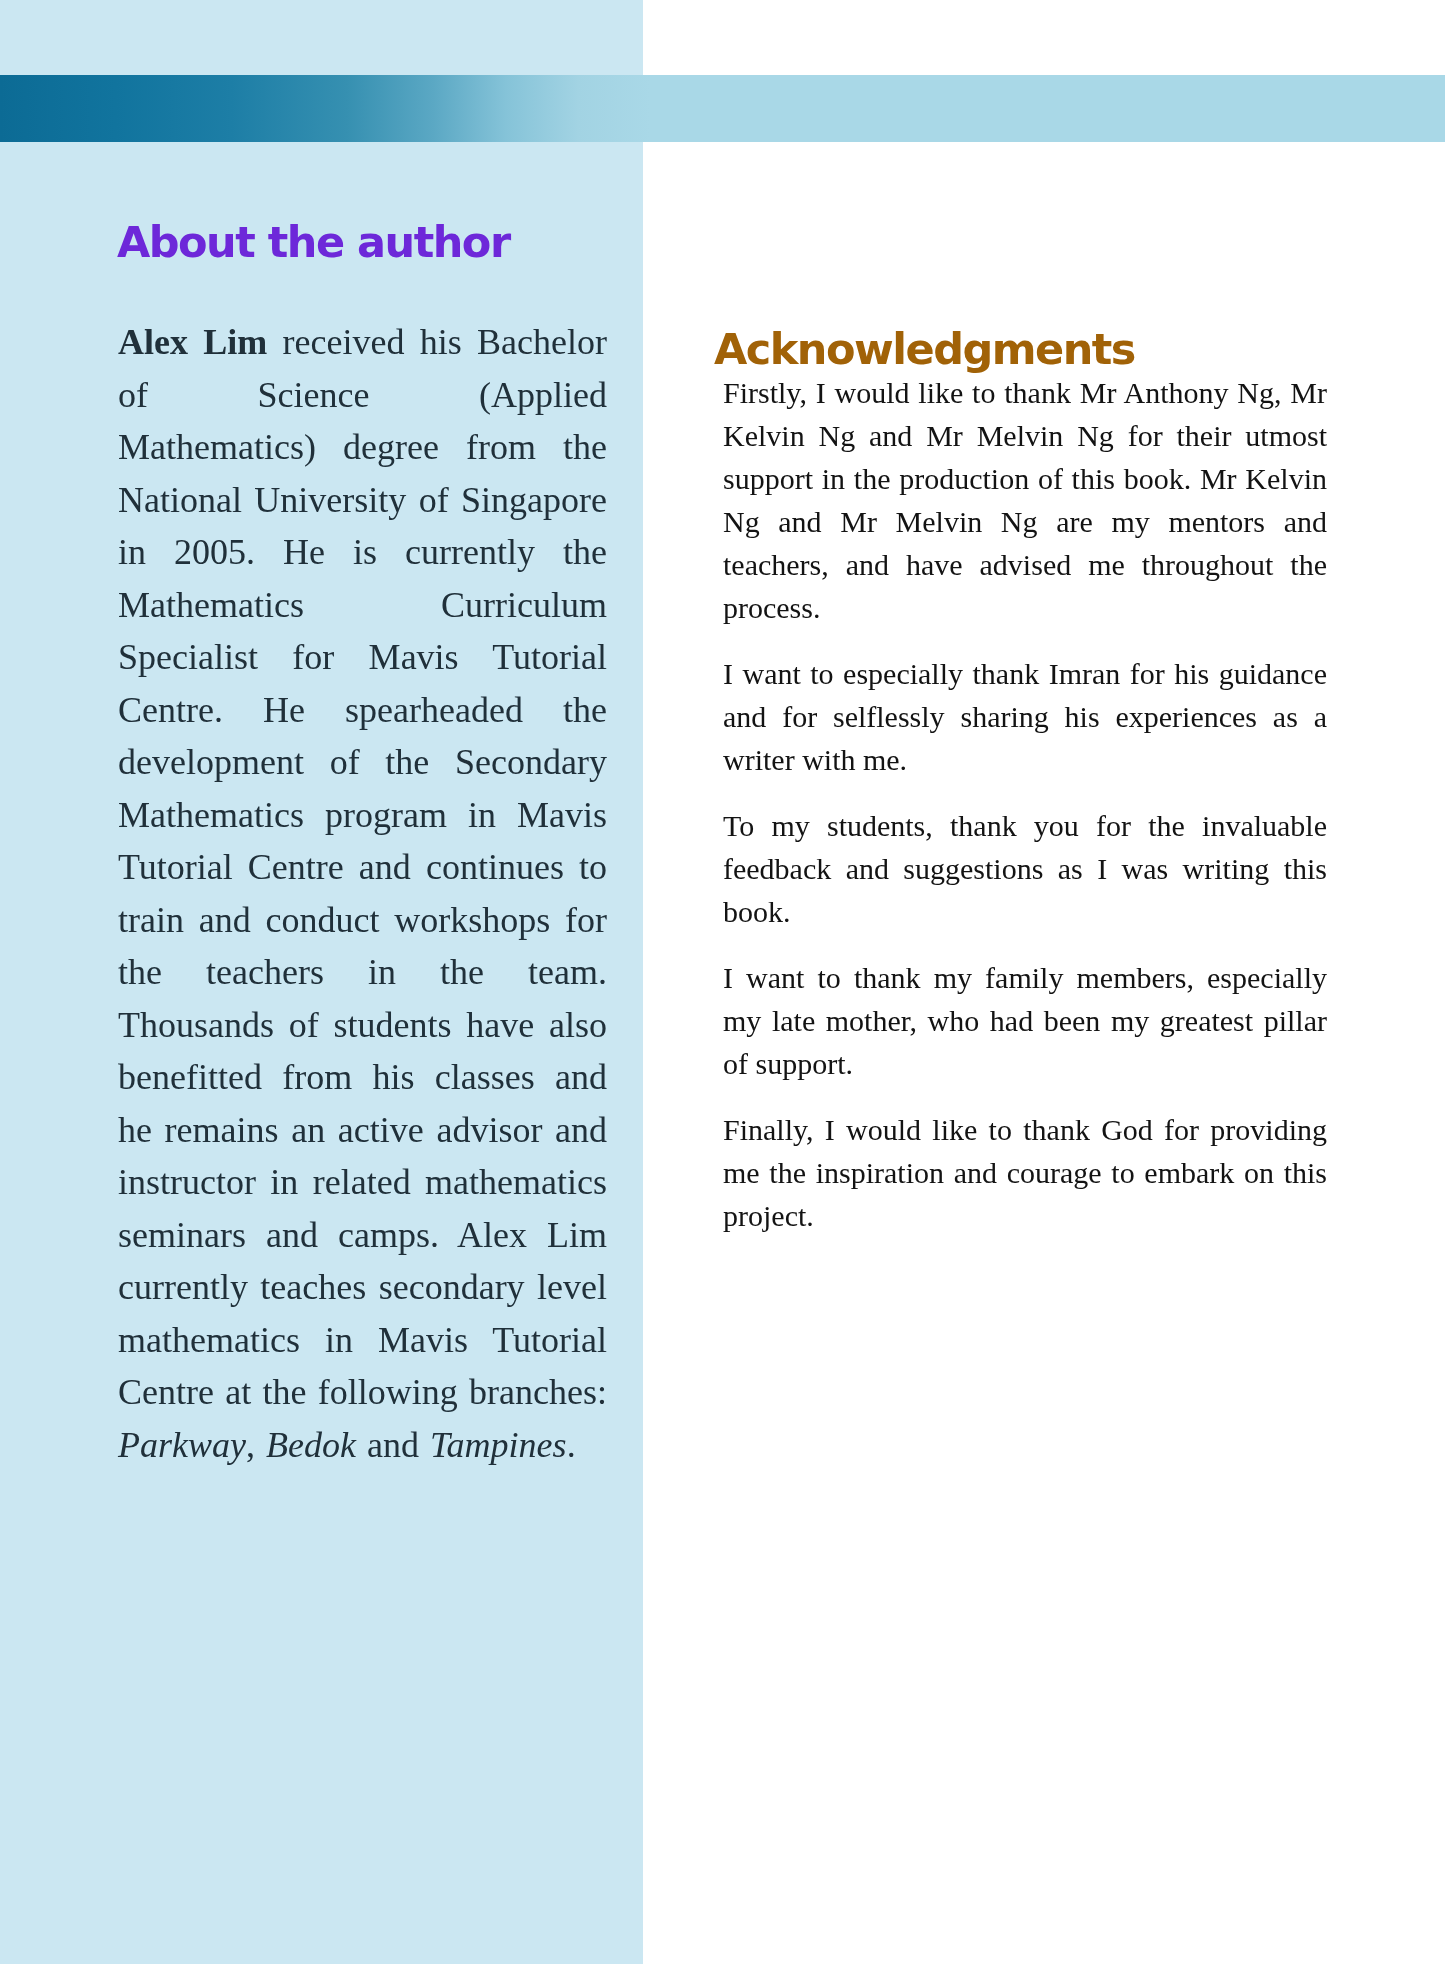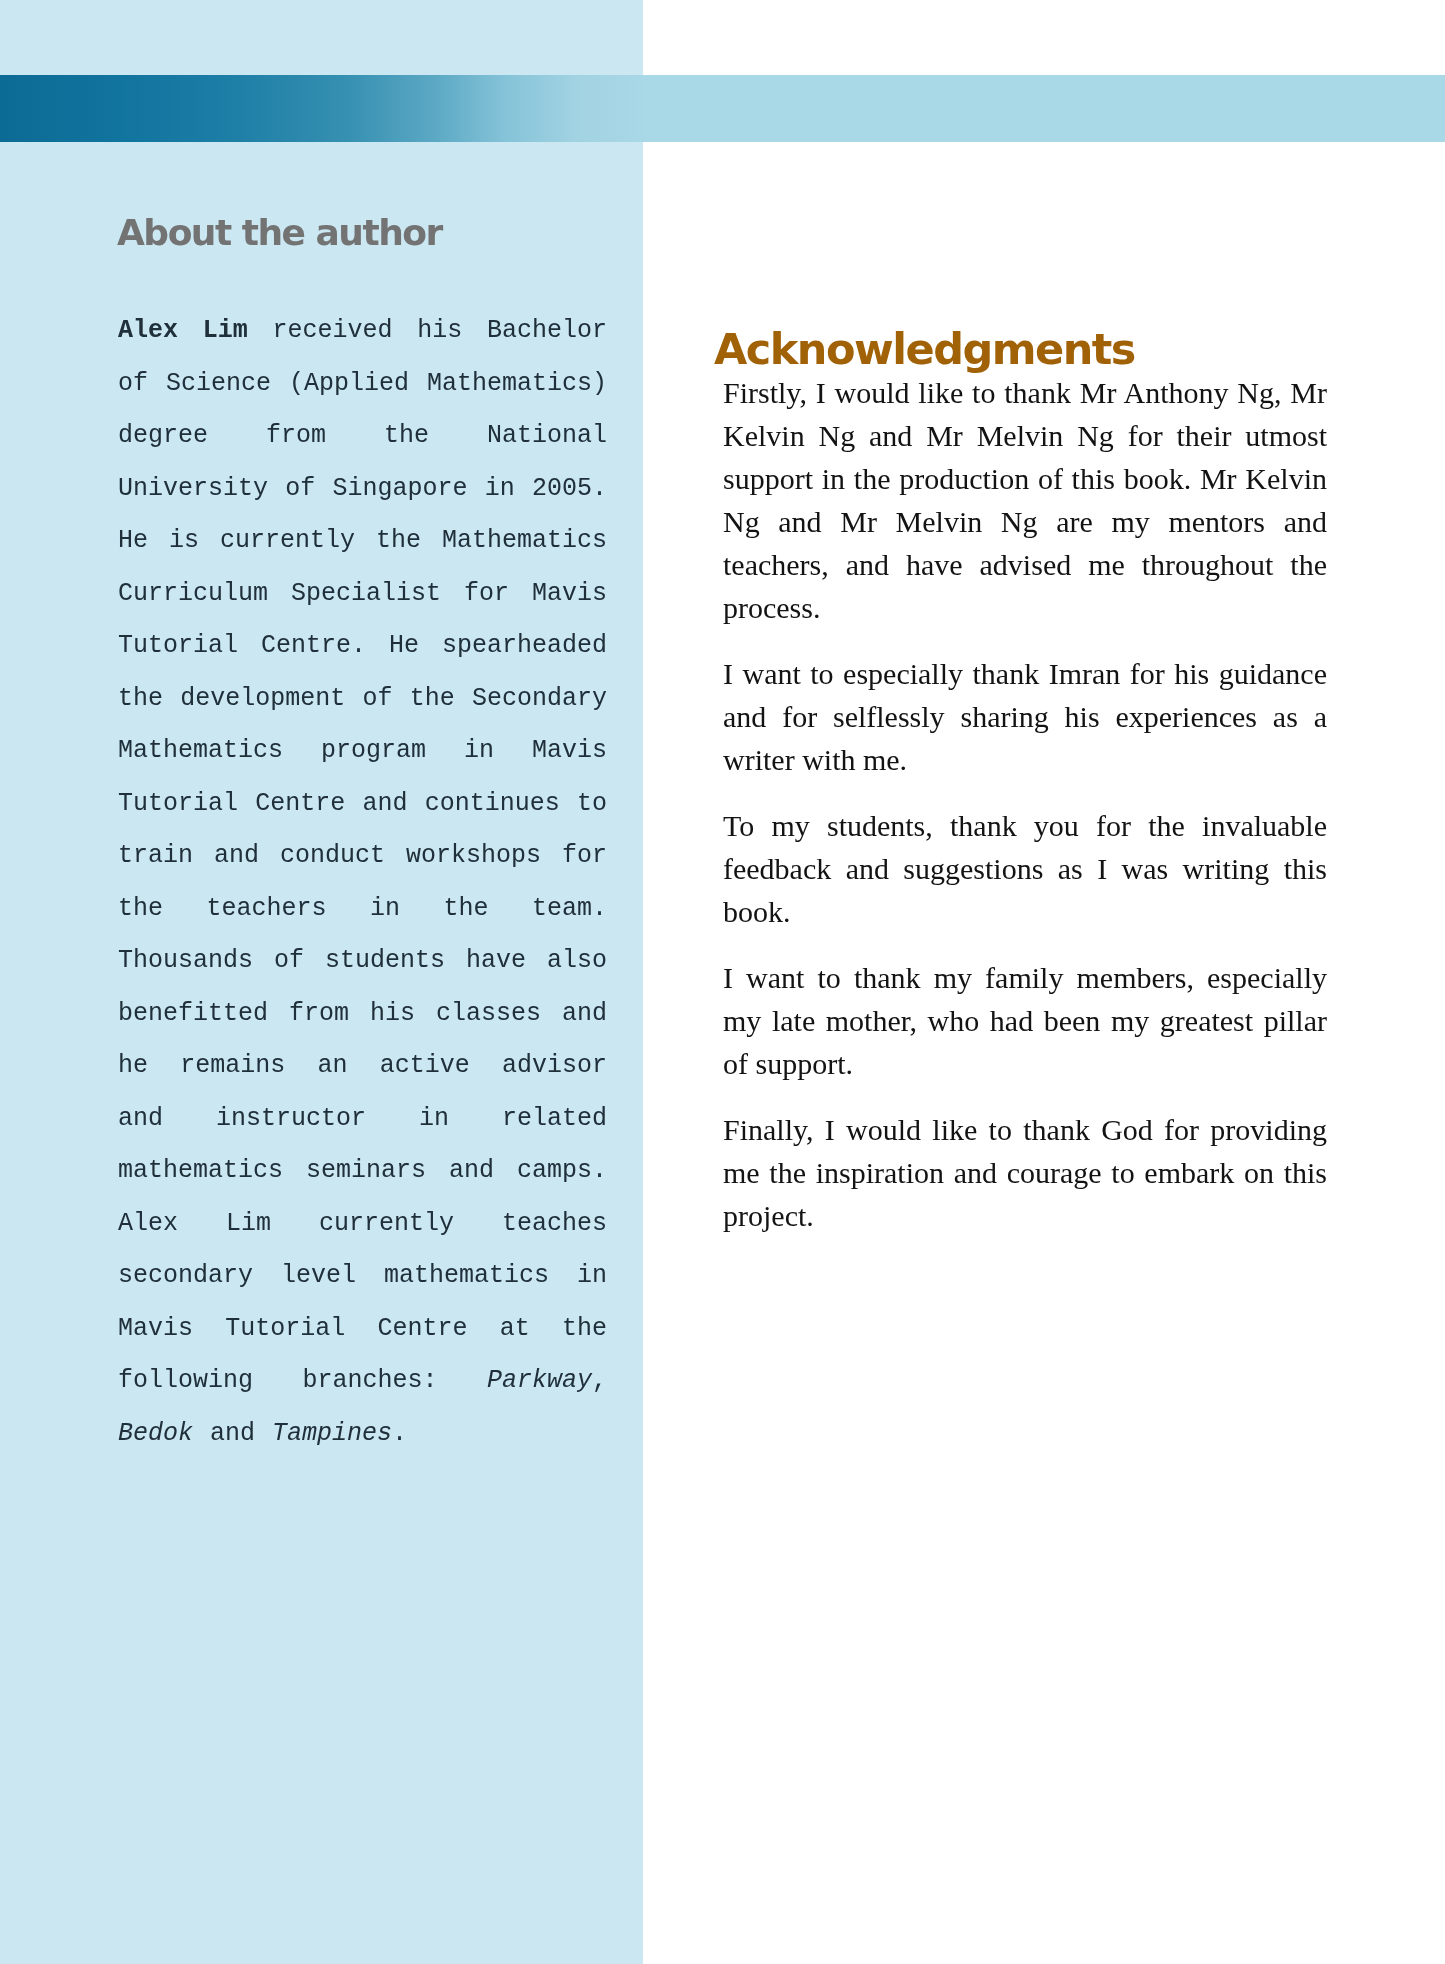--- a/index.html
+++ b/index.html
@@ -14,27 +14,27 @@
   }
   .gradient-bar {
     position:absolute; left:0; top:75px; width:1445px; height:67px;
     background:linear-gradient(90deg,
       #0c6b95 0%, #11749e 8%, #1d7ea6 16%, #3690b1 24%,
       #5ba8c4 30%, #85c3d8 35%, #a2d3e3 40%, #a9d8e7 45%, #a9d8e7 100%);
   }
   .about-heading {
     position:absolute; left:117px; top:188px;
     font-family:"DejaVu Sans", sans-serif;
-    font-weight:800; font-size:36px; letter-spacing:-1.5px;
-    color:#737373;
+    font-weight:800; font-size:43px; letter-spacing:-1.5px;
+    color:#6d28d9;
   }
   .about-body {
     position:absolute; left:118px; top:280px; width:489px;
-    font-size:25px; line-height:52.5px;
-    text-align:justify; color:#20303a; word-spacing:2px;font-family:Liberation Mono, monospace;
+    font-size:36px; line-height:52.5px;
+    text-align:justify; color:#20303a; word-spacing:2px;
   }
   .about-body .lead { font-weight:bold; }
   .about-body .it { font-style:italic; }
   .ack-heading {
     position:absolute; left:714px; top:295px;
     font-family:"DejaVu Sans", sans-serif;
     font-weight:800; font-size:43px; letter-spacing:-1.5px;
     color:#a16207;
   }
   .ack-body {

